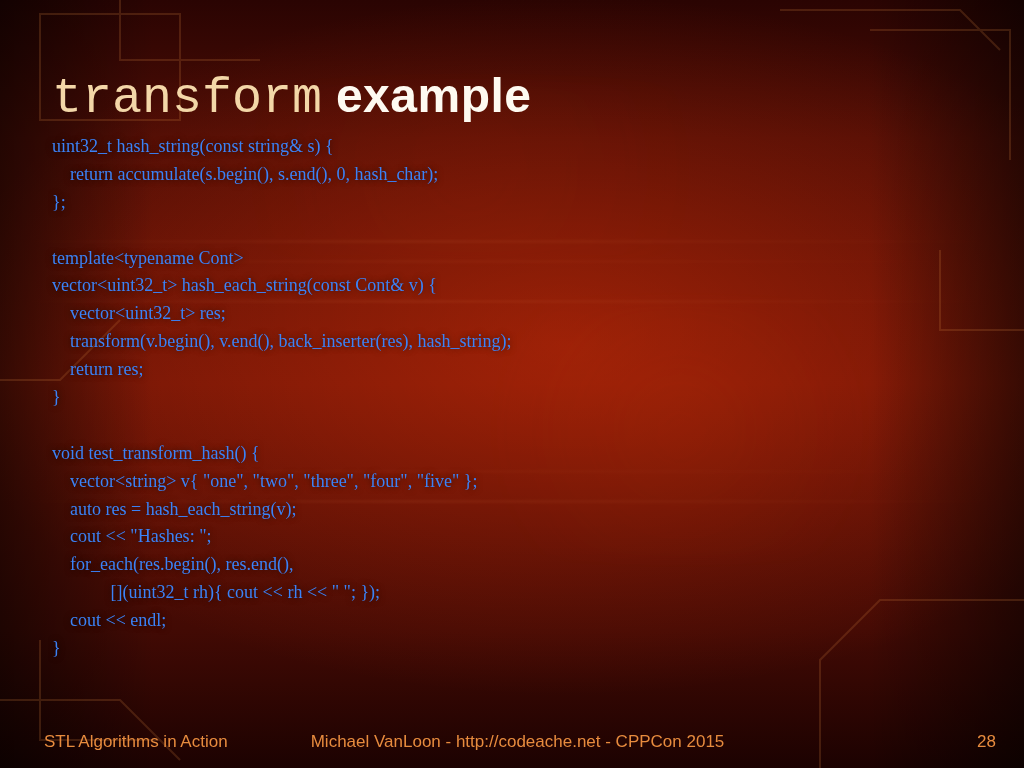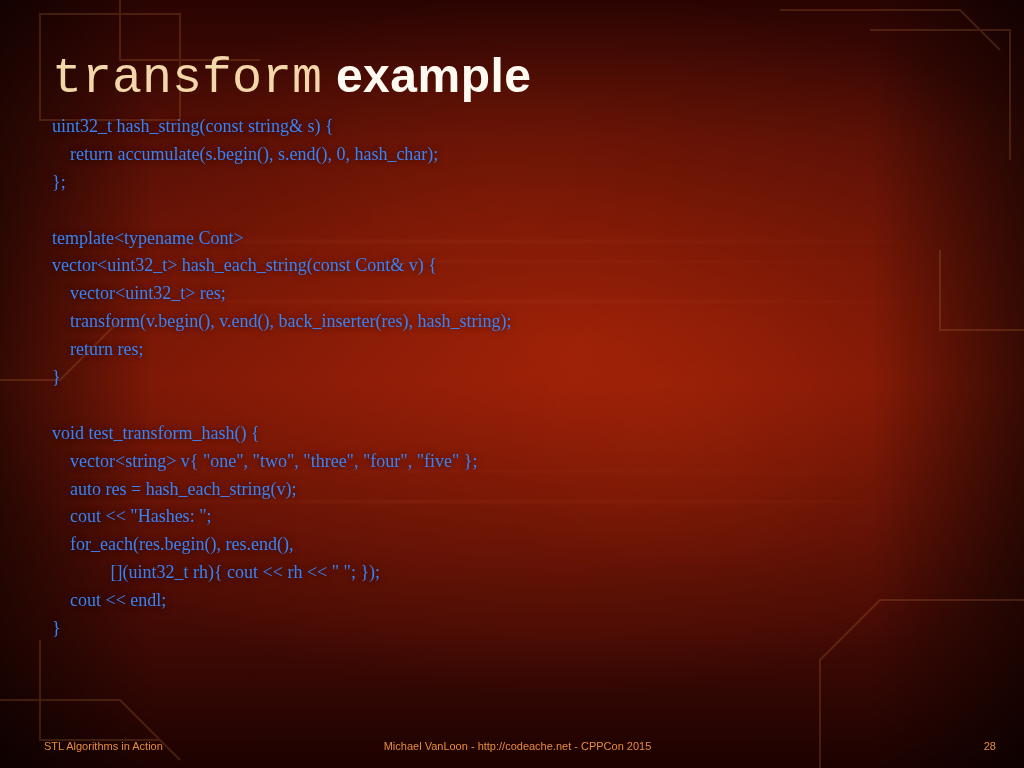--- a/index.html
+++ b/index.html
@@ -19,21 +19,21 @@
   }
   .deco svg { width: 100%; height: 100%; }
   .streak { position:absolute; left:0; right:0; height:3px;
     background: linear-gradient(90deg, rgba(255,150,90,0) 0%, rgba(255,150,90,0.35) 40%, rgba(255,150,90,0) 100%);
     filter: blur(1px);
   }
   .glow { position:absolute; background: radial-gradient(circle, rgba(255,80,20,0.25), rgba(255,80,20,0) 70%); filter: blur(8px); }
 
   .slide {
     position: absolute; inset: 0;
-    padding: 48px 52px 0 52px;
+    padding: 68px 52px 0 52px;
     color: #f5e9d6;
   }
   h1.title {
     font-size: 48px;
     font-weight: 800;
     color: #fefaf1;
     letter-spacing: 0.5px;
     margin-bottom: 6px;
   }
   h1.title .mono {
@@ -57,21 +57,21 @@
     white-space: pre;
     text-shadow: 0 0 6px rgba(0,0,0,0.6);
   }
   .footer {
     position: absolute;
     left: 0; right: 0; bottom: 16px;
     display: flex;
     justify-content: space-between;
     align-items: baseline;
     padding: 0 28px 0 44px;
-    font-size: 11px;
+    font-size: 17px;
     color: #e78b3e;
   }
   .footer .center { position:absolute; left:11px; right:0; text-align:center; }
   .footer .left, .footer .right { position: relative; z-index: 1; }
 </style>
 </head>
 <body>
 
 <div class="deco">
   <div class="glow" style="top:300px;left:420px;width:520px;height:260px;"></div>

